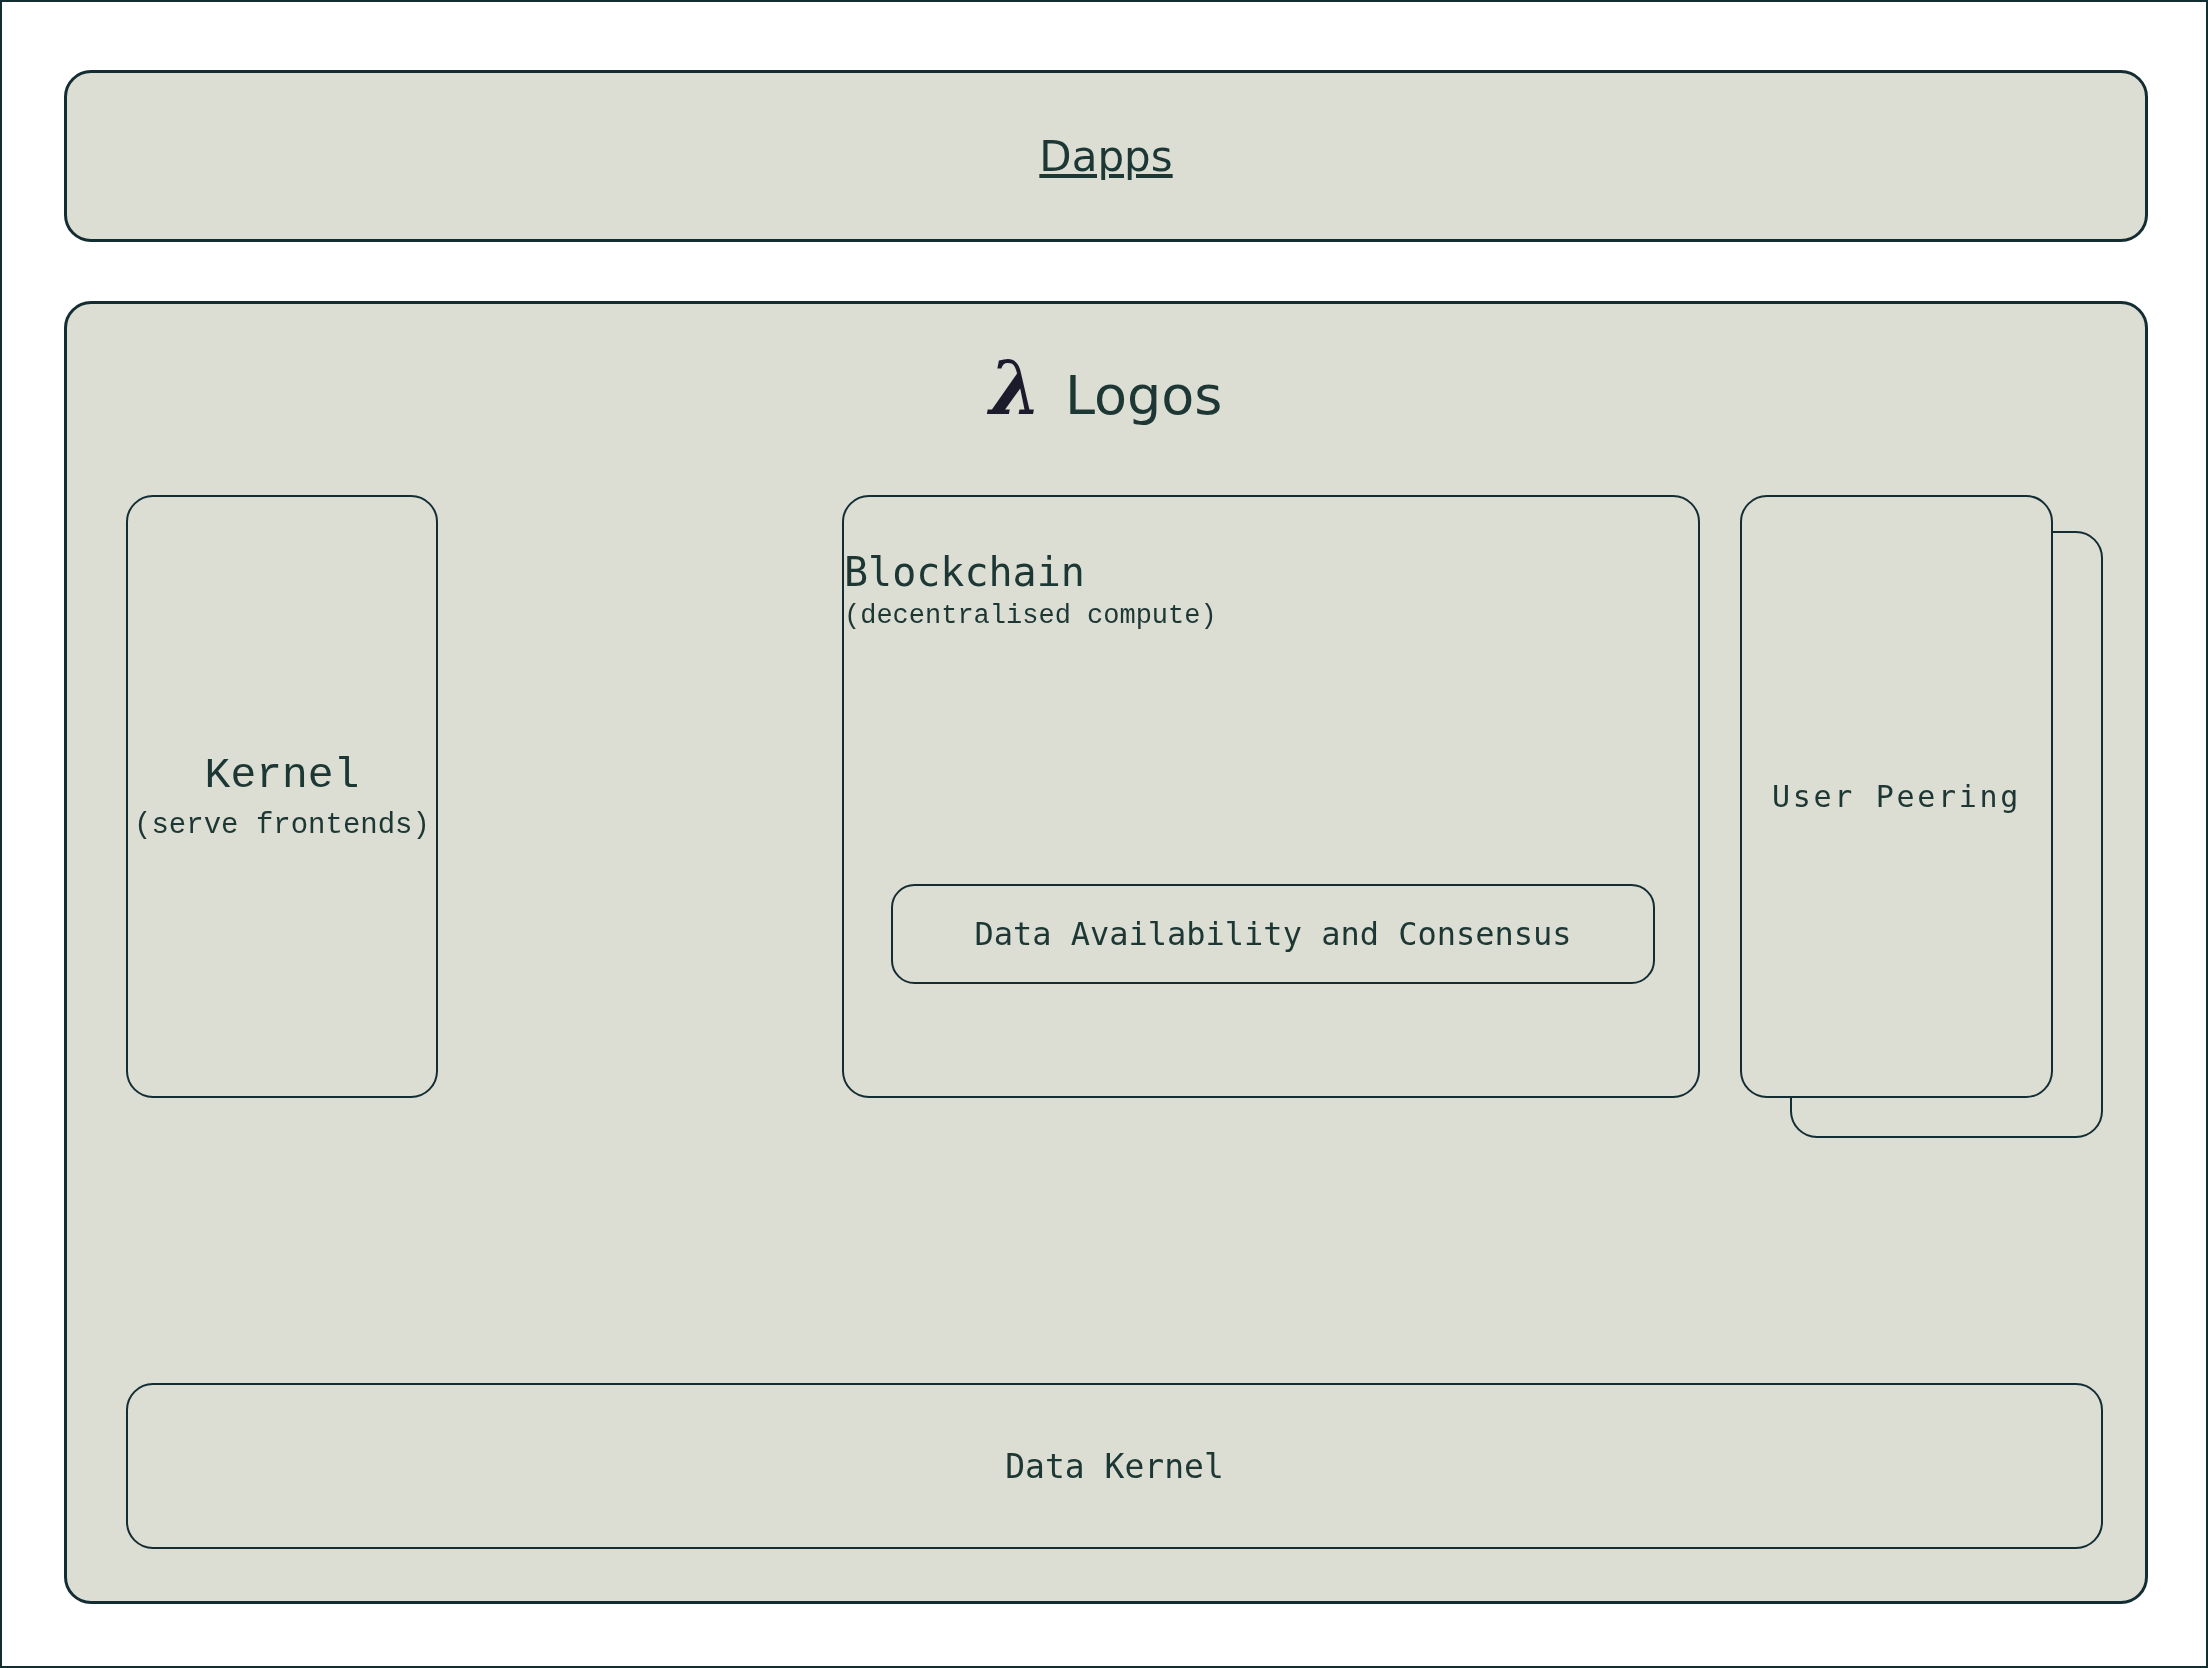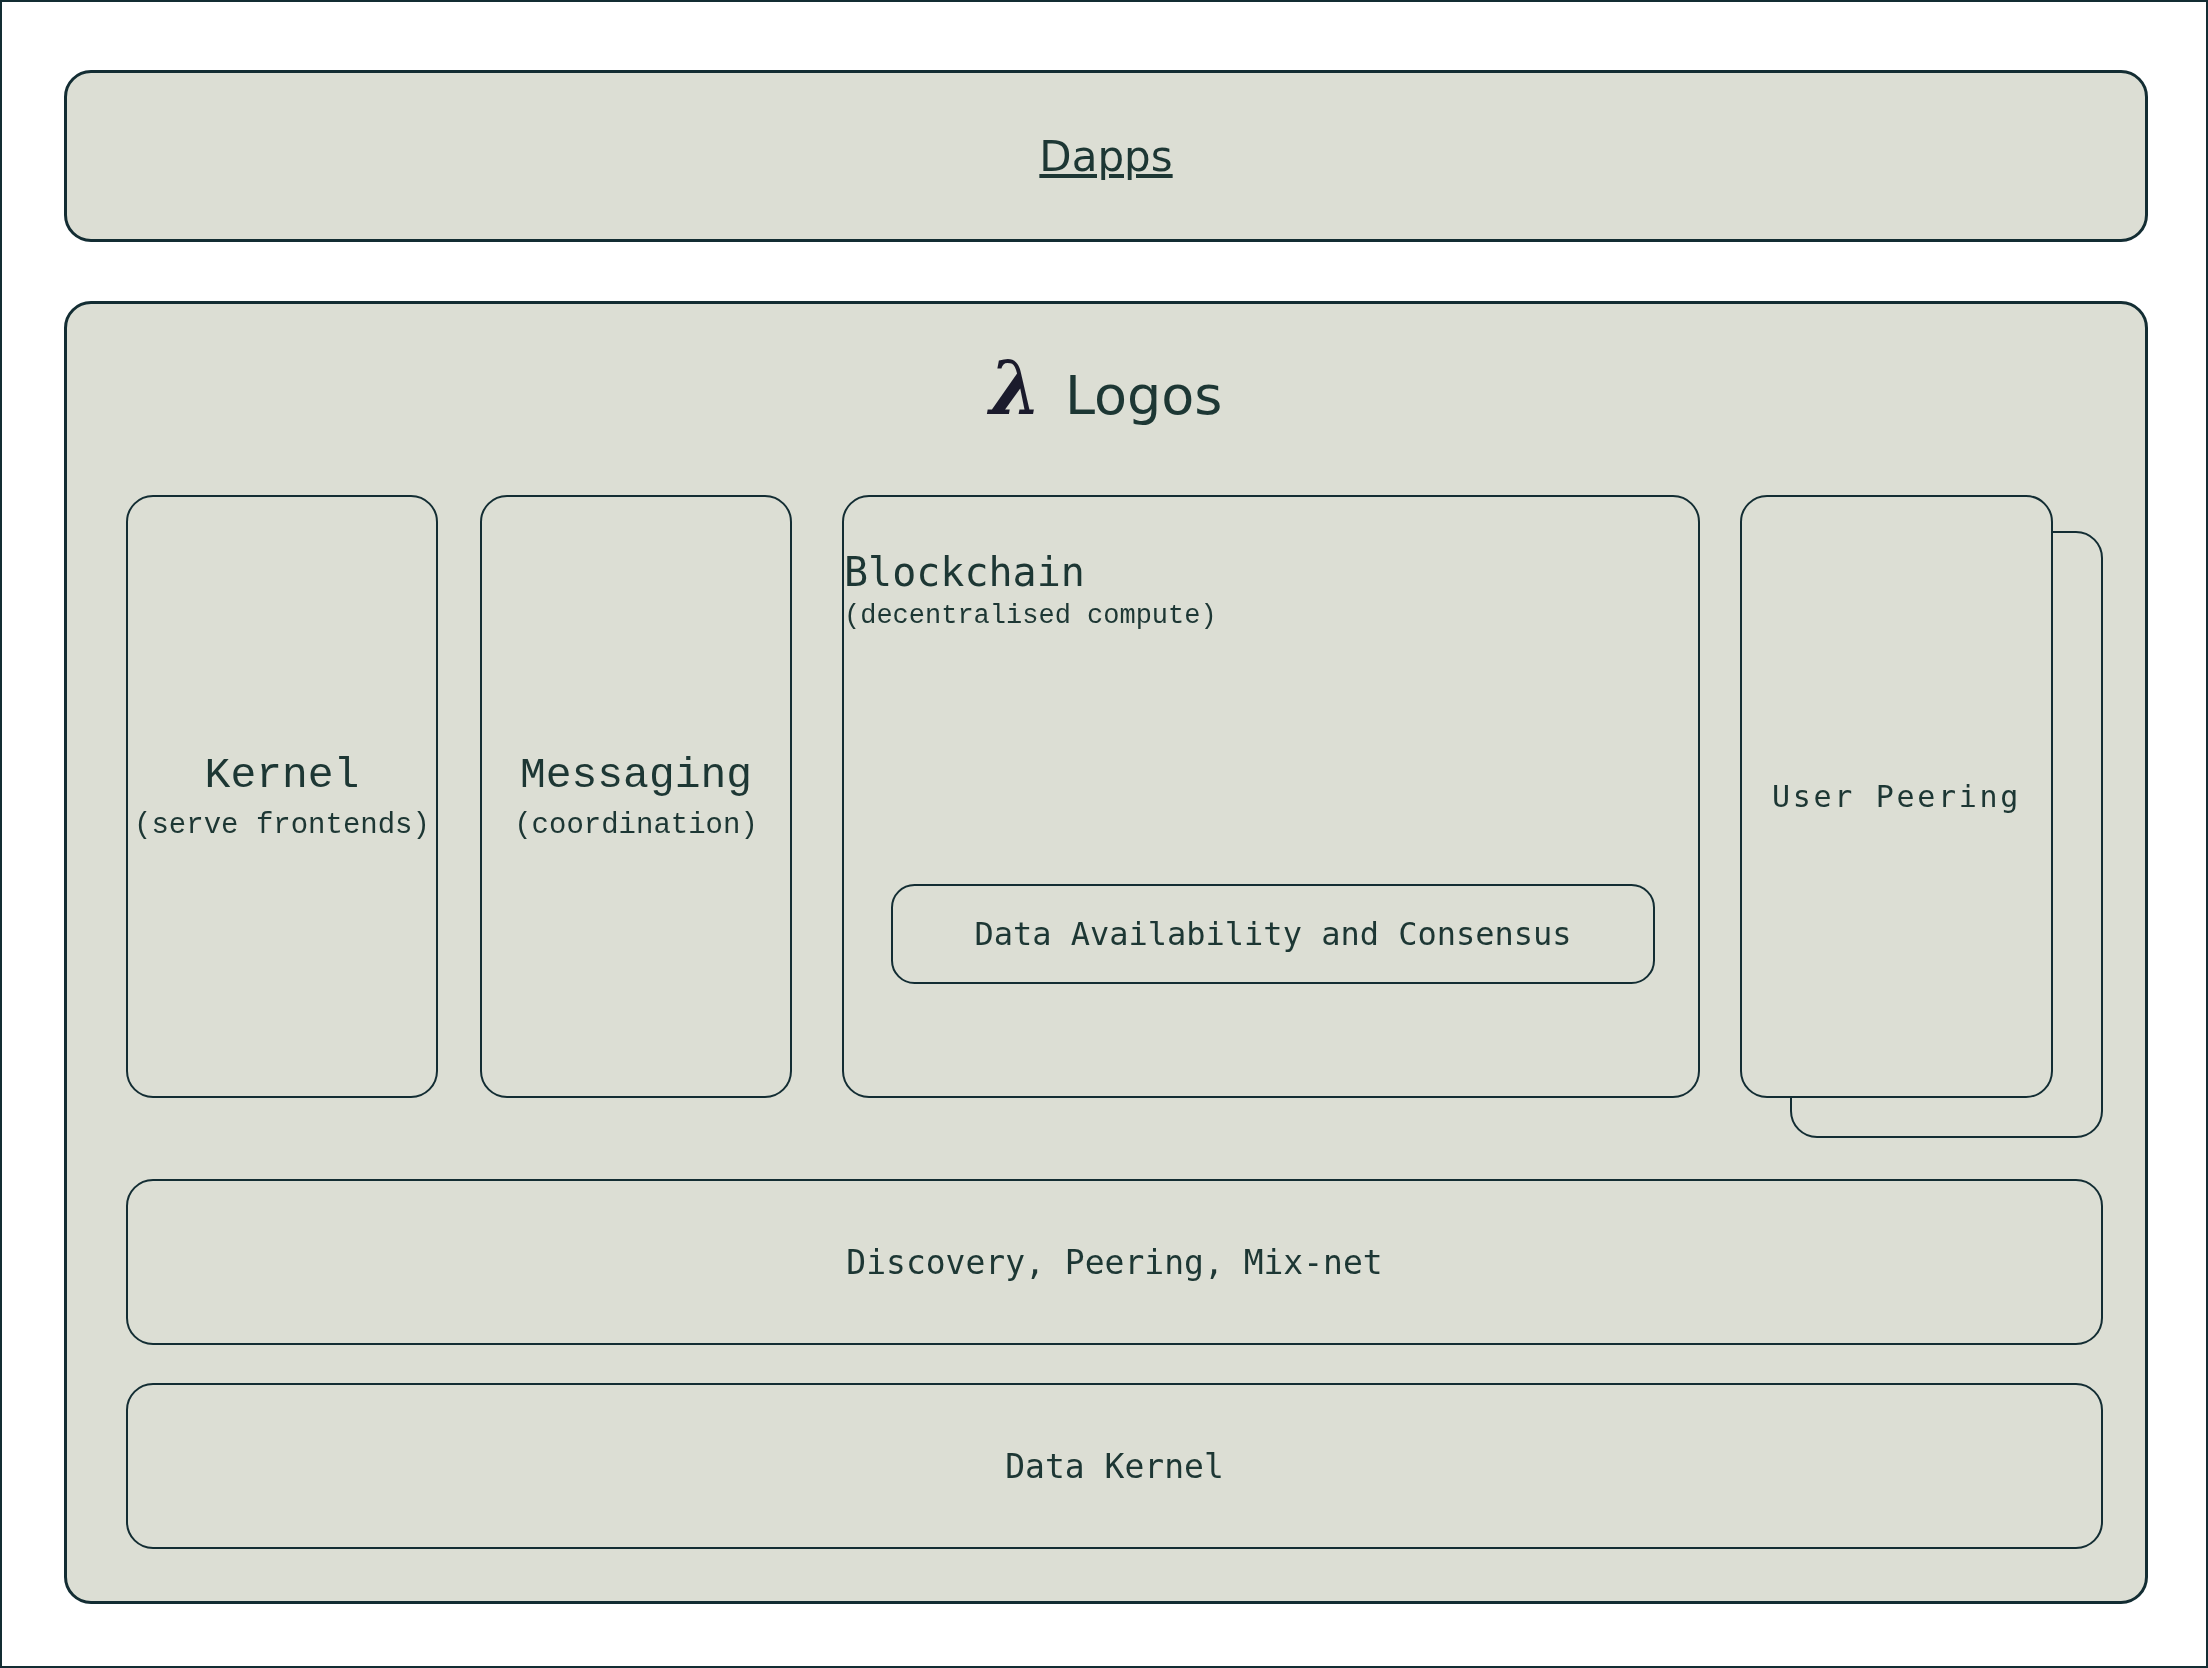--- a/index.html
+++ b/index.html
@@ -88,43 +88,36 @@
     <div id="logos-title">
       <span class="lambda">λ</span>
       <span class="name sans">Logos</span>
     </div>
 
     <div class="box col" id="storage">
       <span class="title mono-type">Kernel</span>
       <span class="subtitle mono-type">(serve frontends)</span>
     </div>
 
-    <div class="box col" id="messaging">
-      <span class="title mono-type">Messaging</span>
-      <span class="subtitle mono-type">(coordination)</span>
-    </div>
 
     <div class="box" id="blockchain">
       <div class="header">
         <div class="title mono-sans">Blockchain</div>
         <div class="subtitle mono-type">(decentralised compute)</div>
       </div>
       <div class="box" id="data-availability">
         <span class="label mono-sans">Data Availability and Consensus</span>
       </div>
     </div>
 
     <div class="box" id="user-modules-back"></div>
     <div class="box" id="user-modules">
       <span class="label mono-sans">User Peering</span>
     </div>
 
-    <div class="box" id="discovery">
-      <span class="label mono-sans">Discovery, Peering, Mix-net</span>
-    </div>
 
     <div class="box" id="kernel">
       <span class="label mono-sans">Data Kernel</span>
     </div>
 
   </div>
 </div>
 
 
 </body></html>

